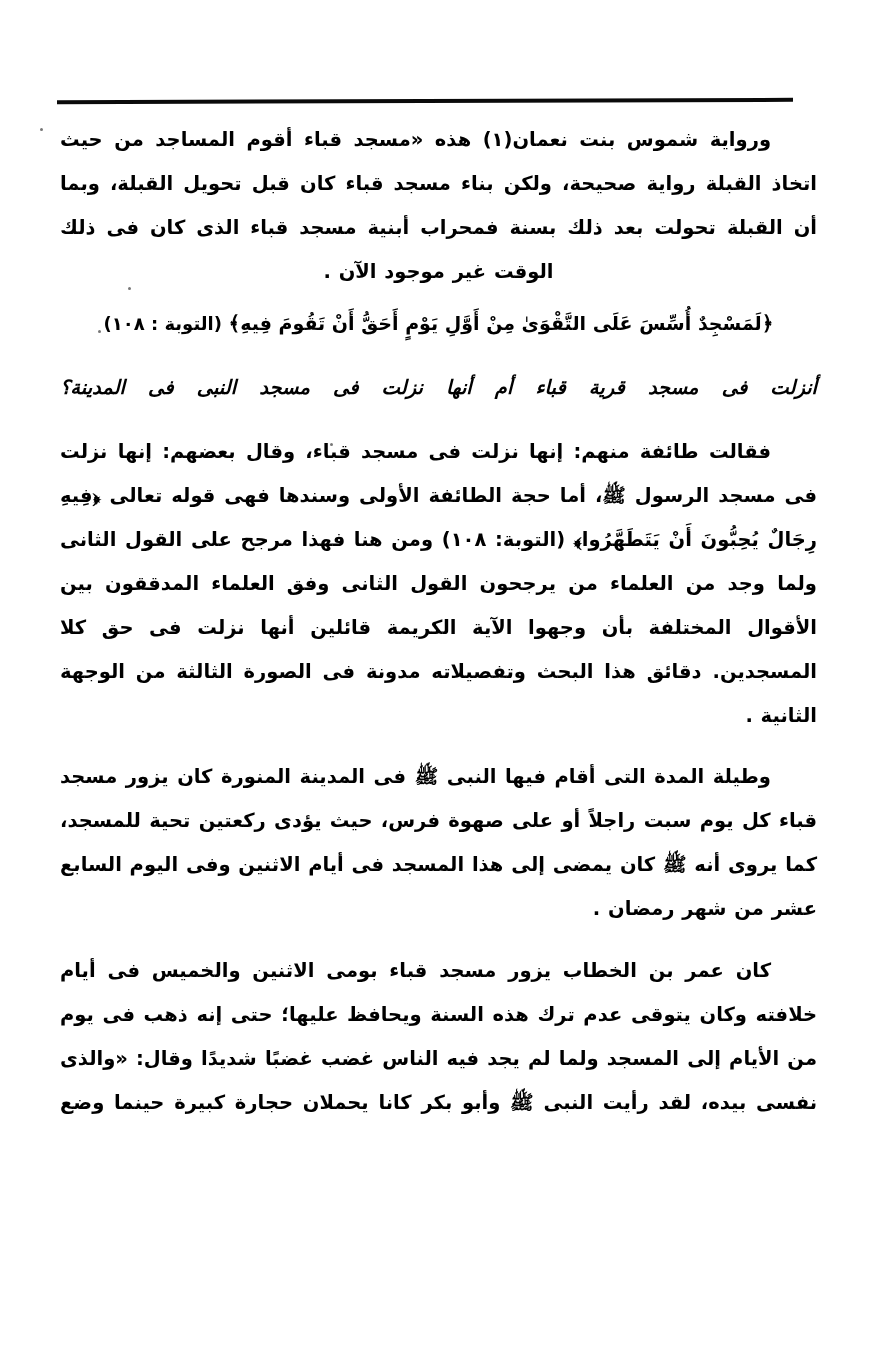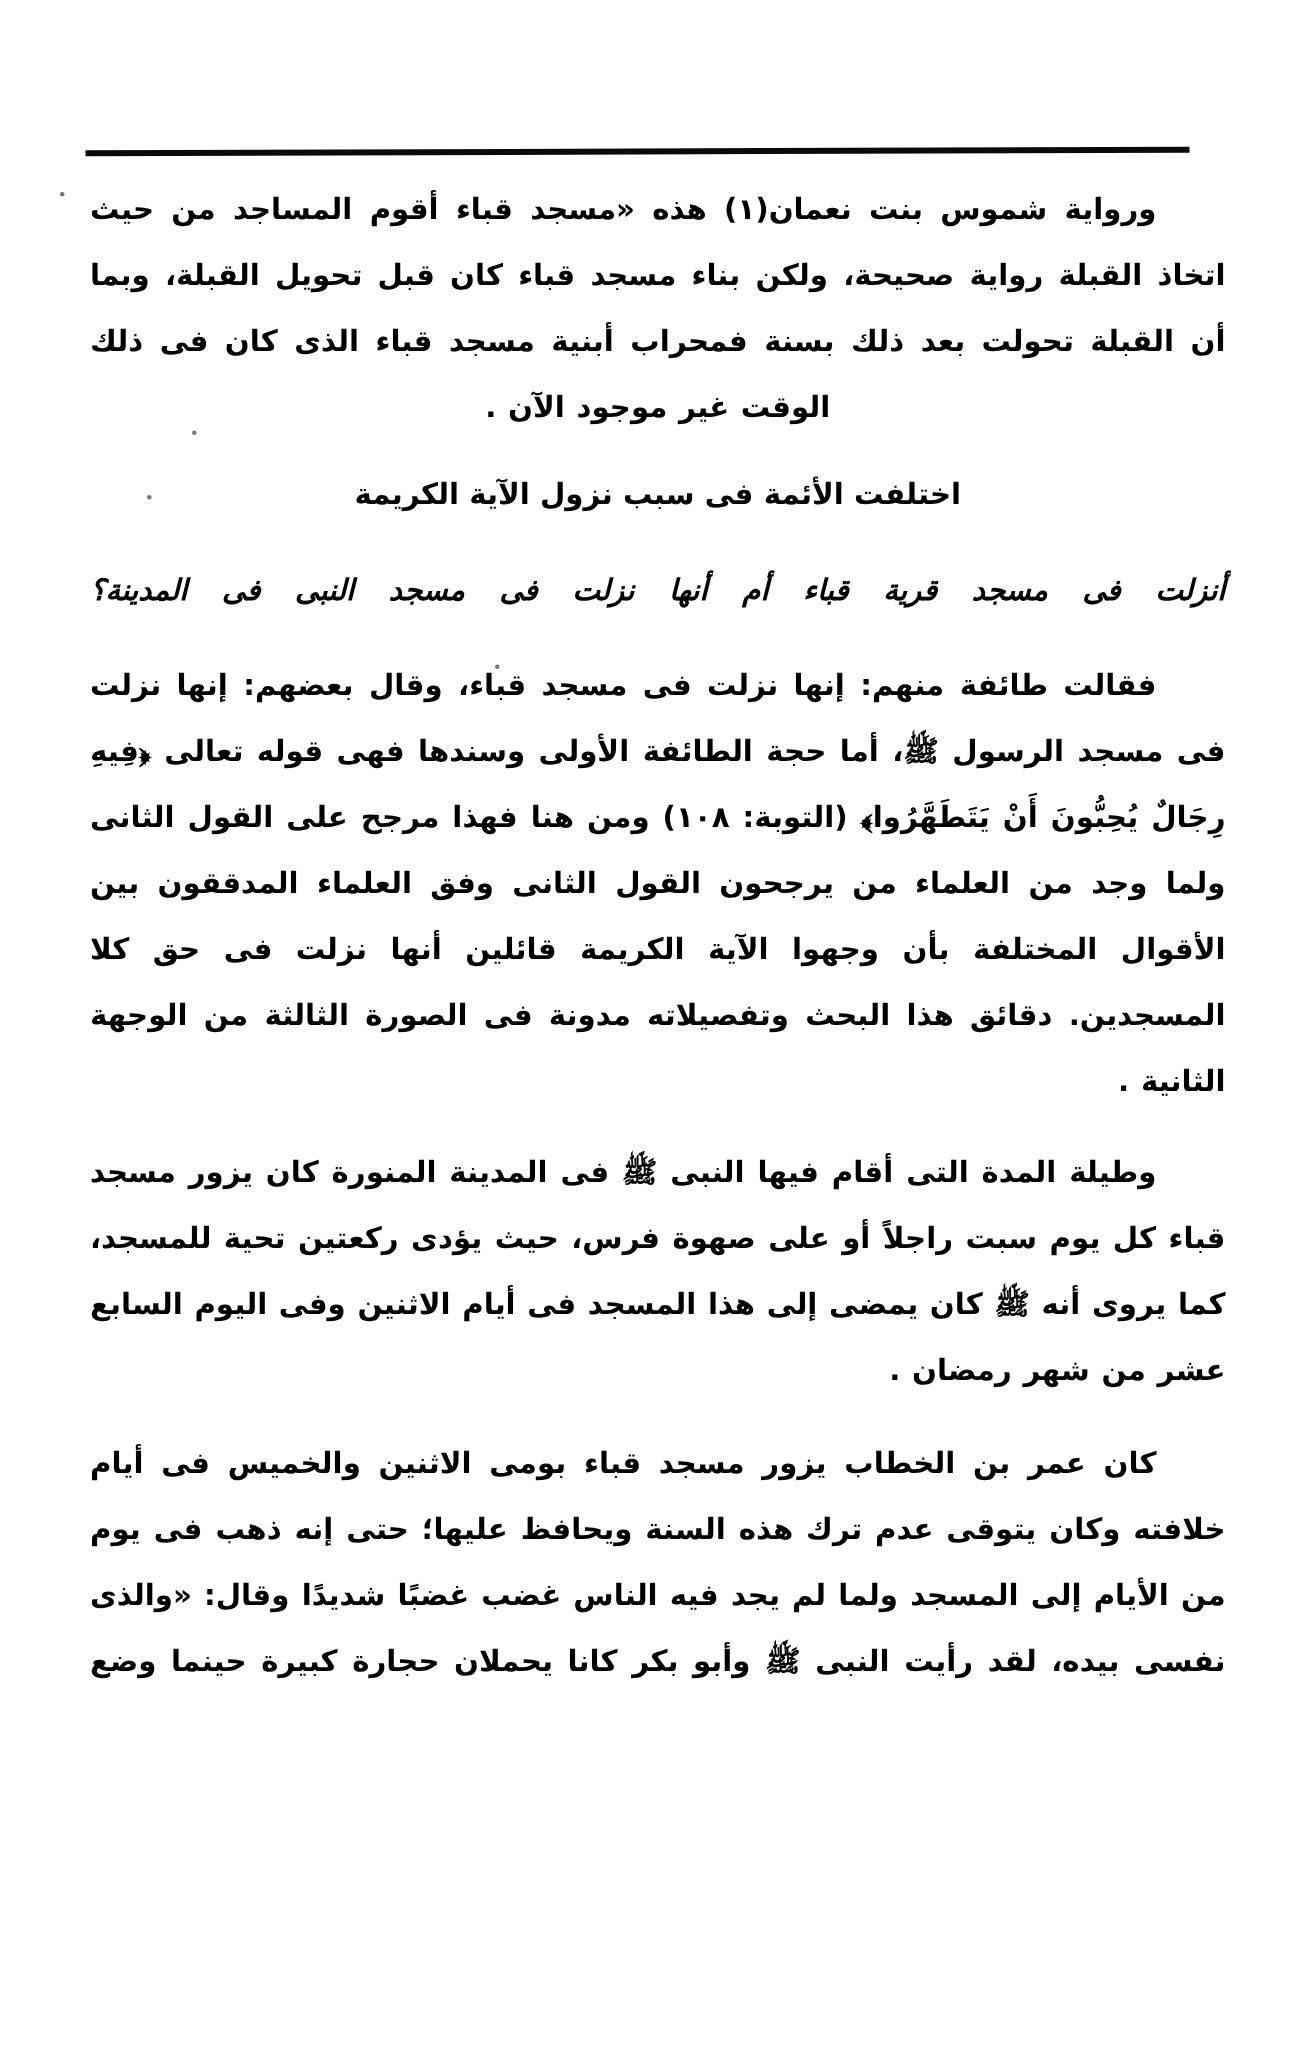--- a/index.html
+++ b/index.html
@@ -188,22 +188,22 @@
   <div class="speck" style="left:98px; top:330px; width:3px; height:3px;"></div>
   <div class="speck" style="left:330px; top:443px; width:3px; height:3px;"></div>
   <div class="speck" style="left:843px; top:1335px; width:3px; height:3px;"></div>
 
   <div class="top-rule"></div>
 
   <div class="textblock">
 
     <p class="para indent last-center">ورواية شموس بنت نعمان(١) هذه «مسجد قباء أقوم المساجد من حيث اتخاذ القبلة رواية صحيحة، ولكن بناء مسجد قباء كان قبل تحويل القبلة، وبما أن القبلة تحولت بعد ذلك بسنة فمحراب أبنية مسجد قباء الذى كان فى ذلك الوقت غير موجود الآن .</p>
 
-    <p class="centerline" style="margin-top:14px;">اختلفت الأئمة فى سبب نزول الآية الكريمة</p>
-
+
+    <p class="verse"><span class="brk">﴿</span><span>لَمَسْجِدٌ أُسِّسَ عَلَى التَّقْوَىٰ مِنْ أَوَّلِ يَوْمٍ أَحَقُّ أَنْ تَقُومَ فِيهِ</span><span class="brk">﴾</span> <span class="ref">(التوبة : ١٠٨)</span></p>
 
     <p class="question-line">أنزلت فى مسجد قرية قباء أم أنها نزلت فى مسجد النبى فى المدينة؟</p>
 
     <p class="para indent last-right" style="margin-top:17px;">فقالت طائفة منهم: إنها نزلت فى مسجد قباء، وقال بعضهم: إنها نزلت فى مسجد الرسول ﷺ، أما حجة الطائفة الأولى وسندها فهى قوله تعالى ﴿فِيهِ رِجَالٌ يُحِبُّونَ أَنْ يَتَطَهَّرُوا﴾ (التوبة: ١٠٨) ومن هنا فهذا مرجح على القول الثانى ولما وجد من العلماء من يرجحون القول الثانى وفق العلماء المدققون بين الأقوال المختلفة بأن وجهوا الآية الكريمة قائلين أنها نزلت فى حق كلا المسجدين. دقائق هذا البحث وتفصيلاته مدونة فى الصورة الثالثة من الوجهة الثانية .</p>
 
     <p class="para indent last-right" style="margin-top:17px;">وطيلة المدة التى أقام فيها النبى ﷺ فى المدينة المنورة كان يزور مسجد قباء كل يوم سبت راجلاً أو على صهوة فرس، حيث يؤدى ركعتين تحية للمسجد، كما يروى أنه ﷺ كان يمضى إلى هذا المسجد فى أيام الاثنين وفى اليوم السابع عشر من شهر رمضان .</p>
 
     <p class="para indent last-right" style="margin-top:18px;">كان عمر بن الخطاب يزور مسجد قباء بومى الاثنين والخميس فى أيام خلافته وكان يتوقى عدم ترك هذه السنة ويحافظ عليها؛ حتى إنه ذهب فى يوم من الأيام إلى المسجد ولما لم يجد فيه الناس غضب غضبًا شديدًا وقال: «والذى نفسى بيده، لقد رأيت النبى ﷺ وأبو بكر كانا يحملان حجارة كبيرة حينما وضع أساس هذا المسجد، وكان جبريل الأمين يُرى للرسول البيت المعظم؛ أقسم بالله لو كان هذا المسجد فى بلد من البلاد المجاورة لكانوا ذهبوا لزيارته أفواجًا أفواجًا.</p>
 
   </div>

